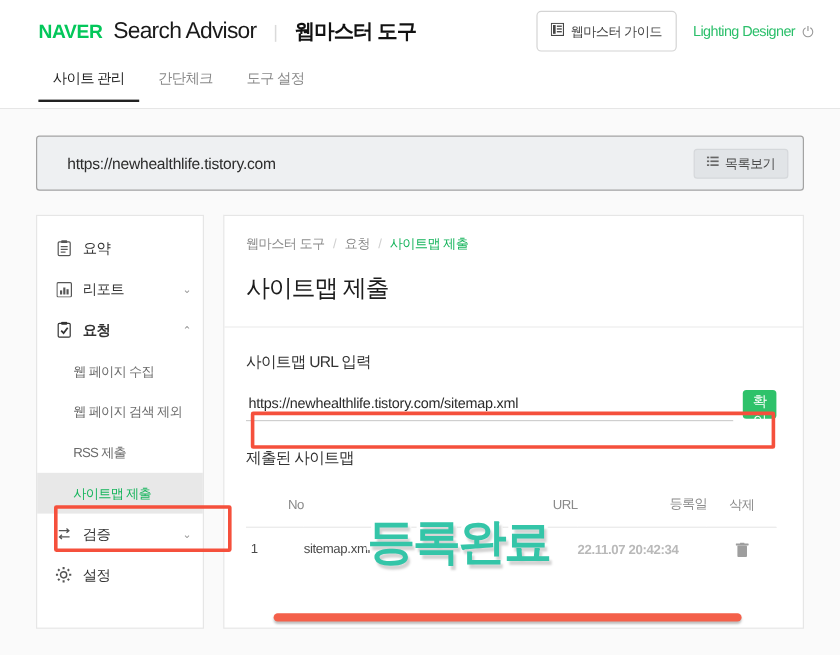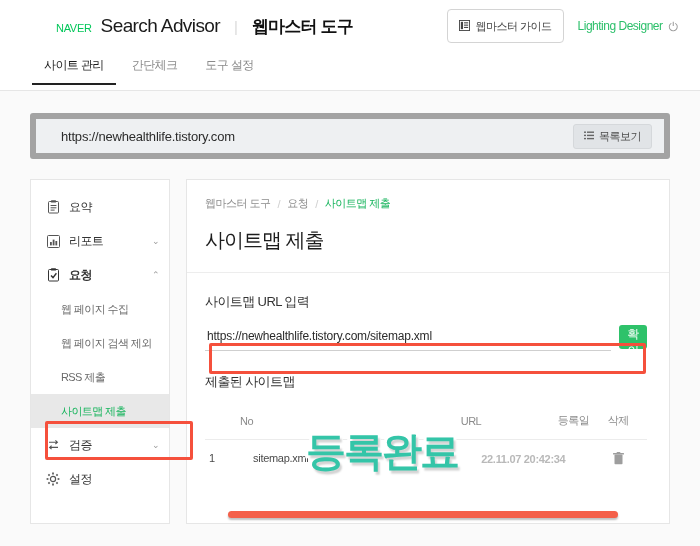--- a/index.html
+++ b/index.html
@@ -14,23 +14,22 @@
 
   
   .header {
     height: 52px;
     display: flex; align-items: center;
     padding: 0 22px 0 32px;
     background: #fff;
   }
   .brand { display: flex; align-items: baseline; gap: 9px; }
   .naver-logo {
-    font-size: 11px; font-weight: normal; letter-spacing: -0.3px;
+    font-size: 16px; font-weight: bold; letter-spacing: -0.3px;
     color: #03c75a;
-    margin-left: 24px;
   }
   .brand-name { font-size: 19px; color: #1a1a1a; letter-spacing: -0.6px; }
   .brand-divider { color: #dadada; font-size: 15px; margin: 0 5px; }
   .brand-sub { font-size: 17px; font-weight: bold; color: #111; letter-spacing: -0.8px; }
 
   .header-right { margin-left: auto; display: flex; align-items: center; gap: 14px; }
   .guide-btn {
     display: flex; align-items: center; gap: 6px;
     height: 26px; padding: 16px 11px;
     border: 1px solid #d4d4d4; border-radius: 4px;
@@ -61,21 +60,21 @@
   .content {
     background: #fafafa;
     padding: 22px 30px 0 30px;
     height: calc(546px - 52px - 39px);
   }
 
   
   .urlpanel {
     height: 46px;
     background: #eef0f2;
-    border: 6px solid #a3a3a3;
+    border: 1px solid #a3a3a3;
     border-radius: 3px;
     display: flex; align-items: center;
     padding: 0 12px 0 25px;
     margin-bottom: 20px;
   }
   .urlpanel .url { font-size: 13px; color: #2c2c2c; letter-spacing: -0.2px; }
   .list-btn {
     margin-left: auto;
     display: flex; align-items: center; gap: 5px;
     height: 25px; padding: 0 10px;

